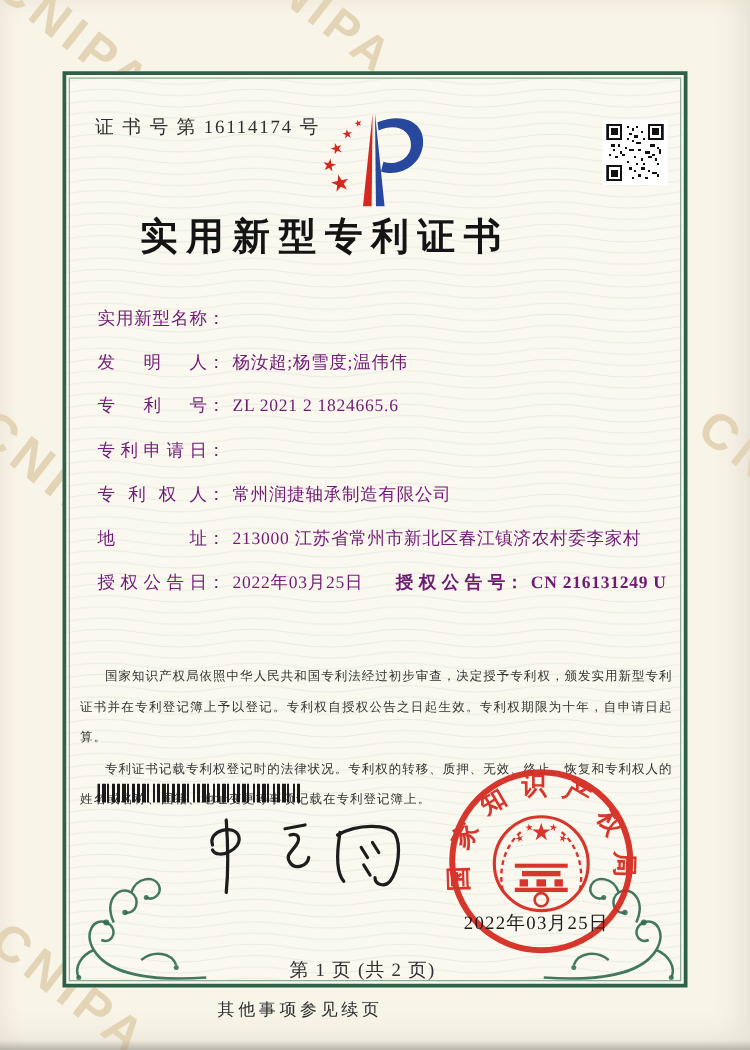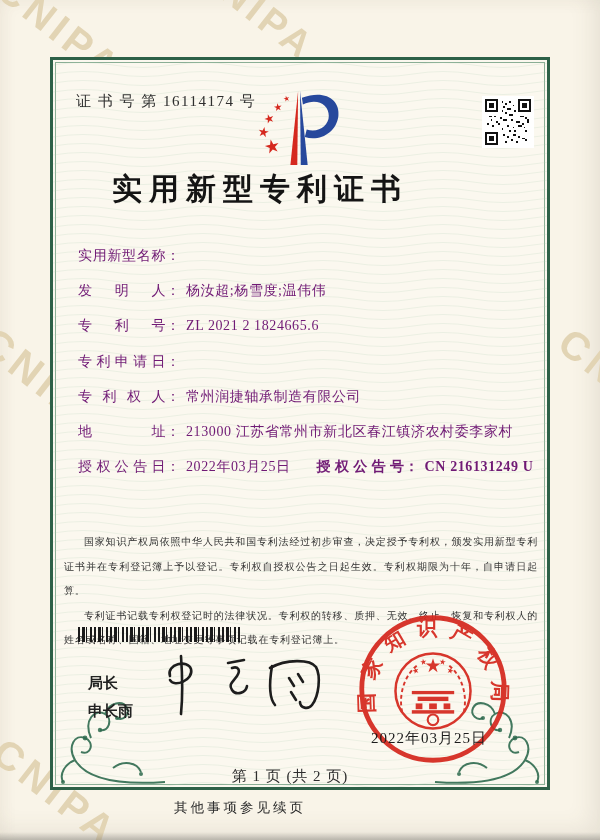--- a/index.html
+++ b/index.html
@@ -231,24 +231,20 @@
     </div>
   </div>
 
   <div class="paras">
     <p>国家知识产权局依照中华人民共和国专利法经过初步审查，决定授予专利权，颁发实用新型专利证书并在专利登记簿上予以登记。专利权自授权公告之日起生效。专利权期限为十年，自申请日起算。</p>
     <p>专利证书记载专利权登记时的法律状况。专利权的转移、质押、无效、终止、恢复和专利权人的姓名或名称、国籍、地址变更等事项记载在专利登记簿上。</p>
   </div>
 
   <div class="barcode"></div>
 
-  <div class="signer">
-    <div>局长</div>
-    <div>申长雨</div>
-  </div>
 
   <svg class="signature" viewBox="0 0 200 74">
     <g fill="none" stroke="#1d1d1d" stroke-width="2.6" stroke-linecap="round" stroke-linejoin="round">
       <path d="M22,26 C18,14 40,9 43,19 C46,30 26,38 22,30"></path>
       <path d="M33,6 C34,20 35,44 33,64"></path>
       <path d="M80,13 L96,10"></path>
       <path d="M84,18 C90,16 93,20 89,26 C85,32 80,34 84,40 C88,46 98,43 99,36"></path>
       <path d="M124,16 C121,34 121,48 127,55"></path>
       <path d="M122,18 C138,9 162,9 168,17 C173,26 171,46 164,55 C160,60 152,58 152,52"></path>
       <path d="M141,28 L146,36"></path>

